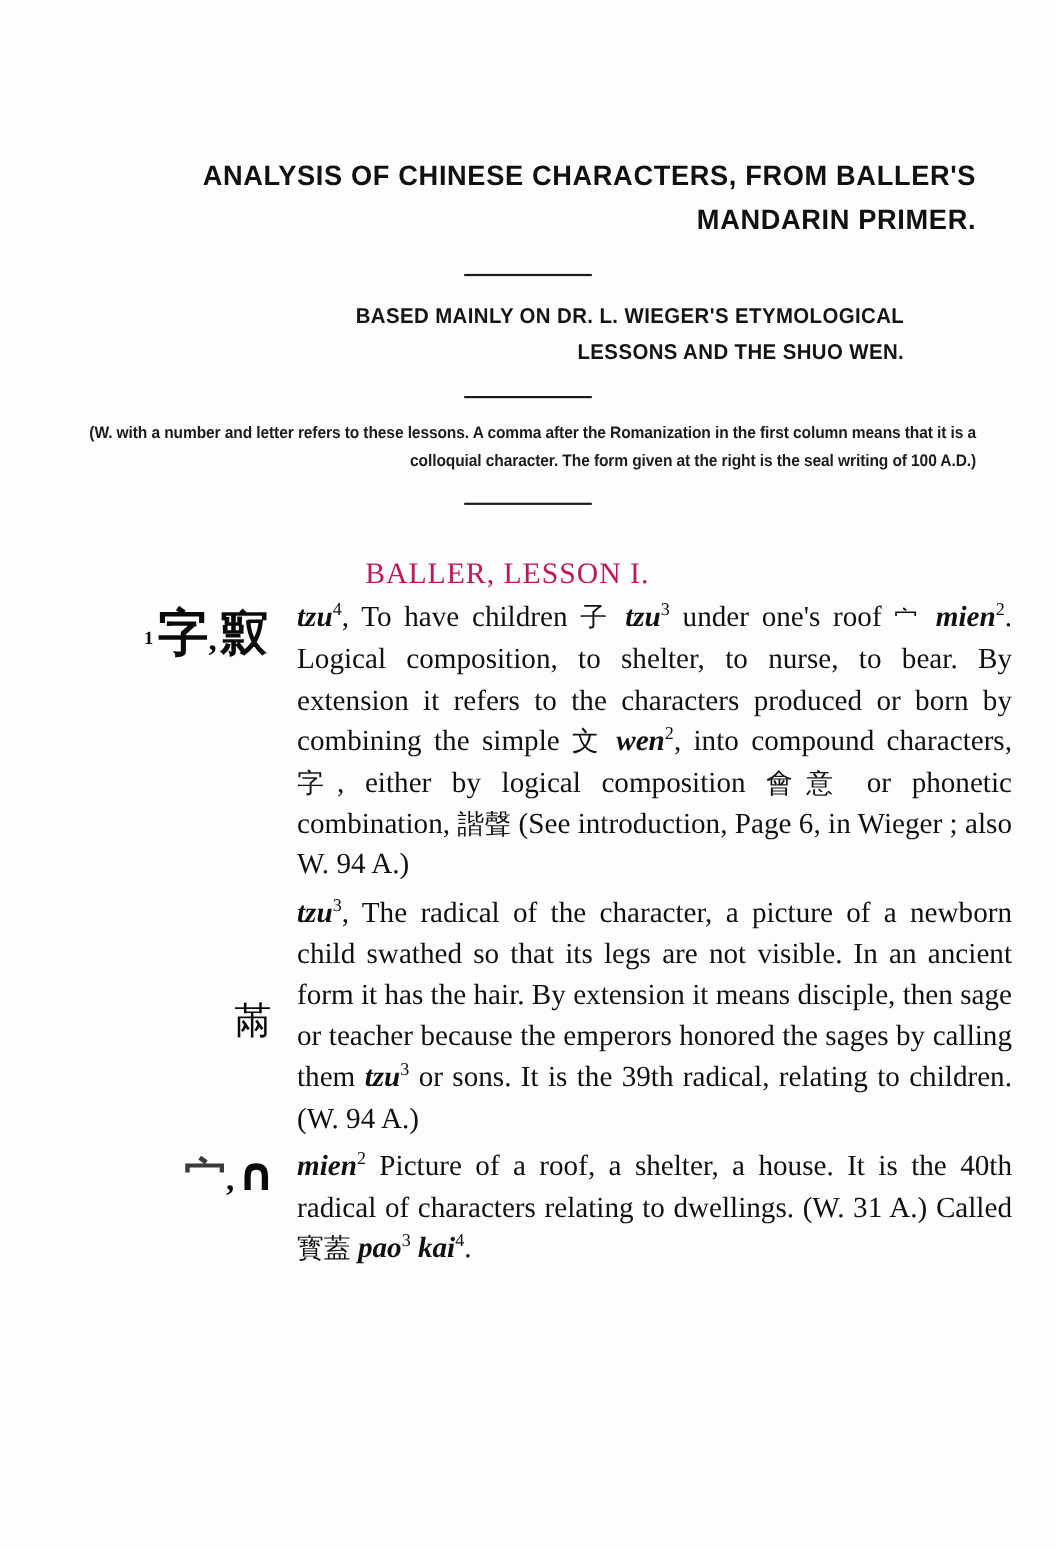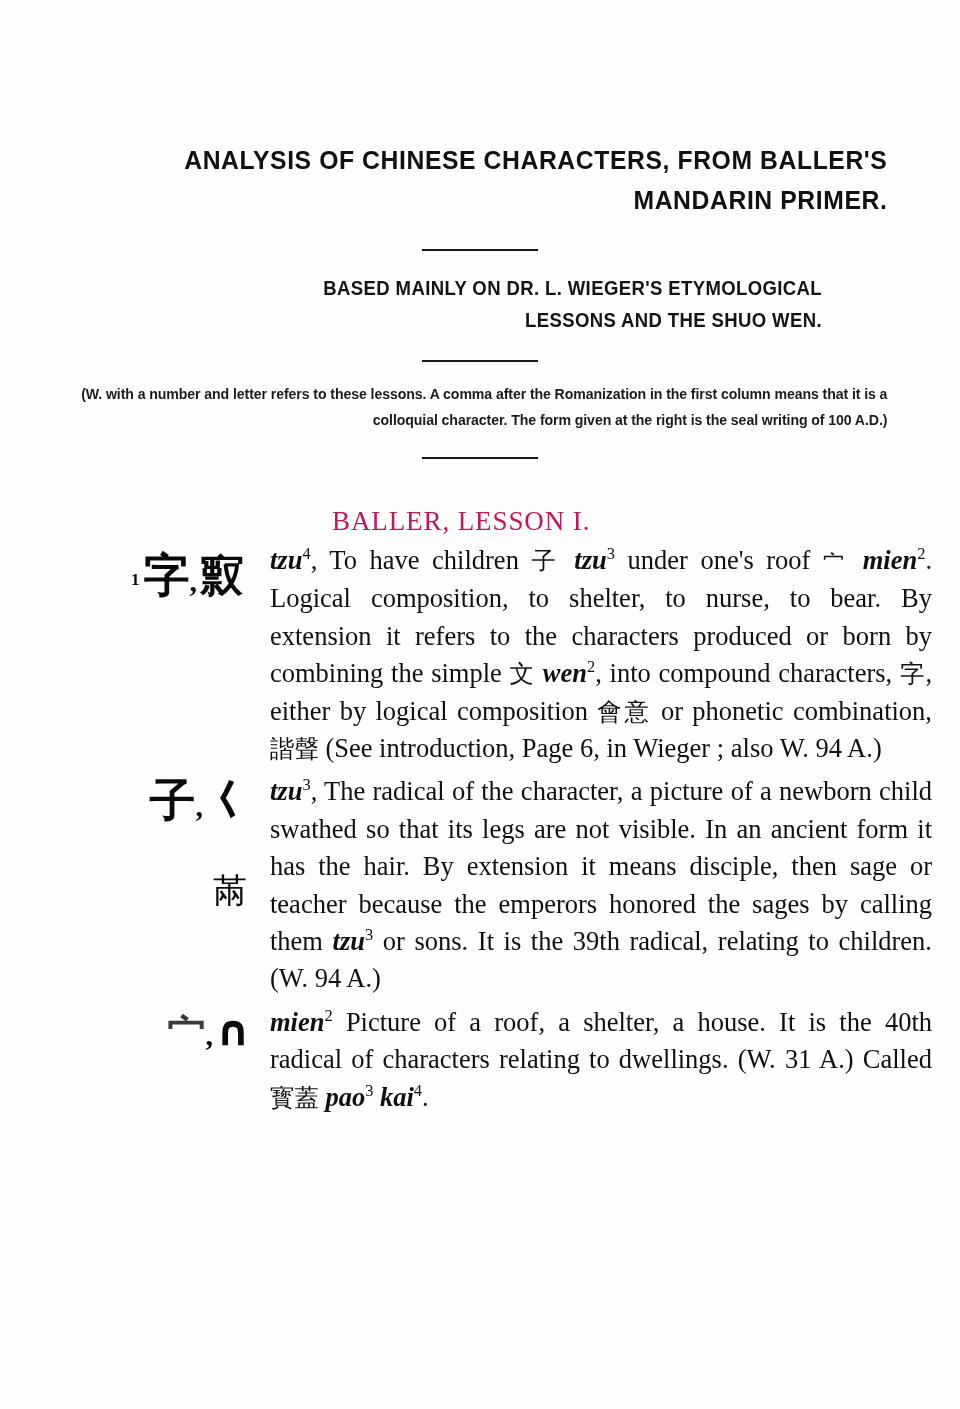--- a/index.html
+++ b/index.html
@@ -134,21 +134,21 @@
   .glyph-extra {
     position: absolute;
     font-family: "DejaVu Sans", sans-serif;
     font-size: 34px;
     color: #0a0a0a;
     line-height: 1;
   }
 
   .entry-body {
     margin-left: 270px;
-    margin-right: 28px;
+    margin-right: 40px;
     font-size: 26.5px;
     line-height: 37.4px;
     text-align: justify;
     text-justify: inter-word;
     color: #101010;
     hyphens: none;
   }
   .entry-body p { margin: 0; }
 
   .rom {
@@ -223,23 +223,20 @@
       <p>
         <span class="rom">tzu</span><sup>4</sup><span>, To have children </span><span class="inline-han">子</span>
         <span class="rom">tzu</span><sup>3</sup><span> under one's roof </span><span class="inline-glyph">宀</span>
         <span class="rom">mien</span><sup>2</sup><span>.   Logical composition, to shelter, to nurse, to bear.   By extension it refers to the characters produced or born by combining the simple </span><span class="inline-han">文</span>
         <span class="rom">wen</span><sup>2</sup><span>, into compound characters, </span><span class="inline-han">字</span><span>, either by logical composition </span><span class="inline-han">會意</span><span> or phonetic combination, </span><span class="inline-han">諧聲</span><span> (See introduction, Page 6, in Wieger ; also W. 94 A.)</span>
       </p>
     </div>
   </div>
 
   <div class="entry" id="entry-2">
-    <div class="glyph-col">
-      <span class="han">子</span><span class="comma">,</span><span class="seal">𡿨</span>
-    </div>
     <div class="glyph-extra">㒼</div>
     <div class="entry-body">
       <p>
         <span class="rom">tzu</span><sup>3</sup><span>, The radical of the character, a picture of a newborn child swathed so that its legs are not visible.   In an ancient form it has the hair.   By extension it means disciple, then sage or teacher because the emperors honored the sages by calling them </span><span class="rom">tzu</span><sup>3</sup><span> or sons.   It is the 39th radical, relating to children.   (W. 94 A.)</span>
       </p>
     </div>
   </div>
 
   <div class="entry" id="entry-3">
     <div class="glyph-col">

